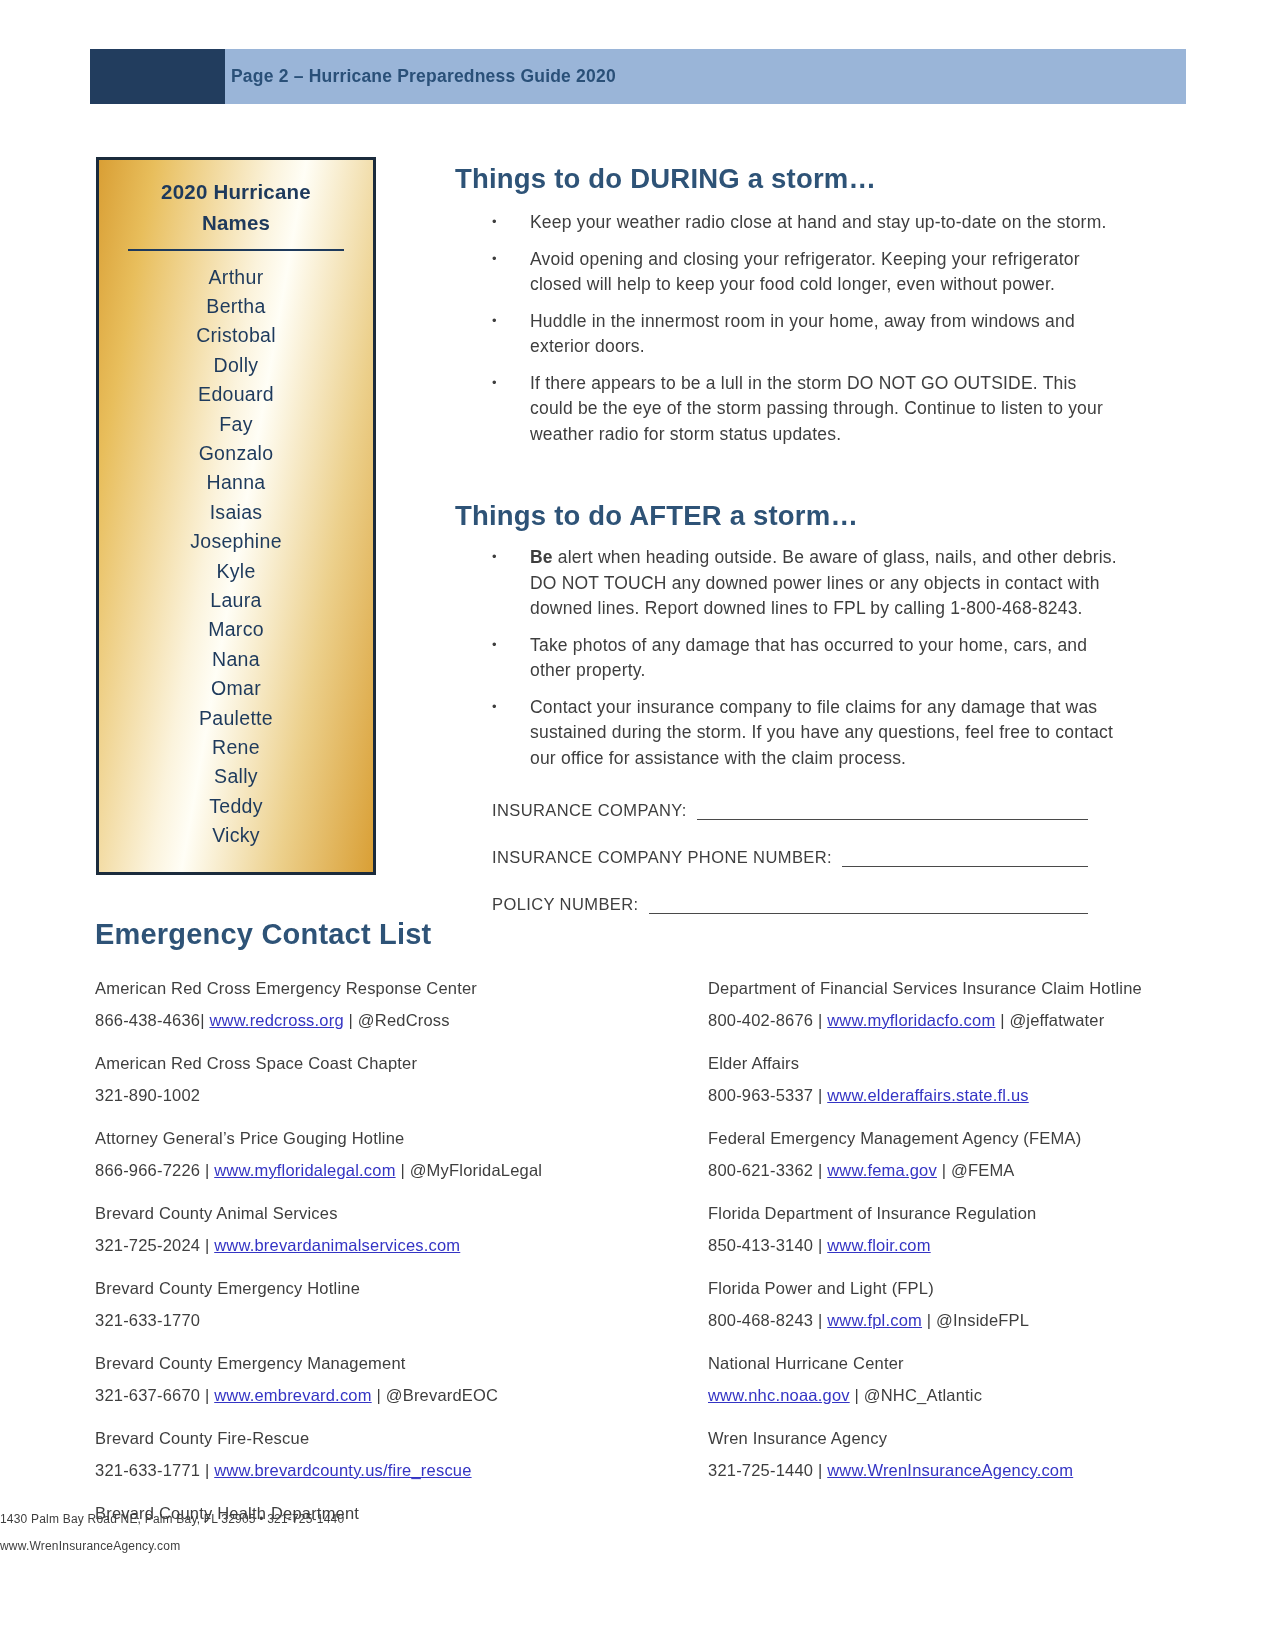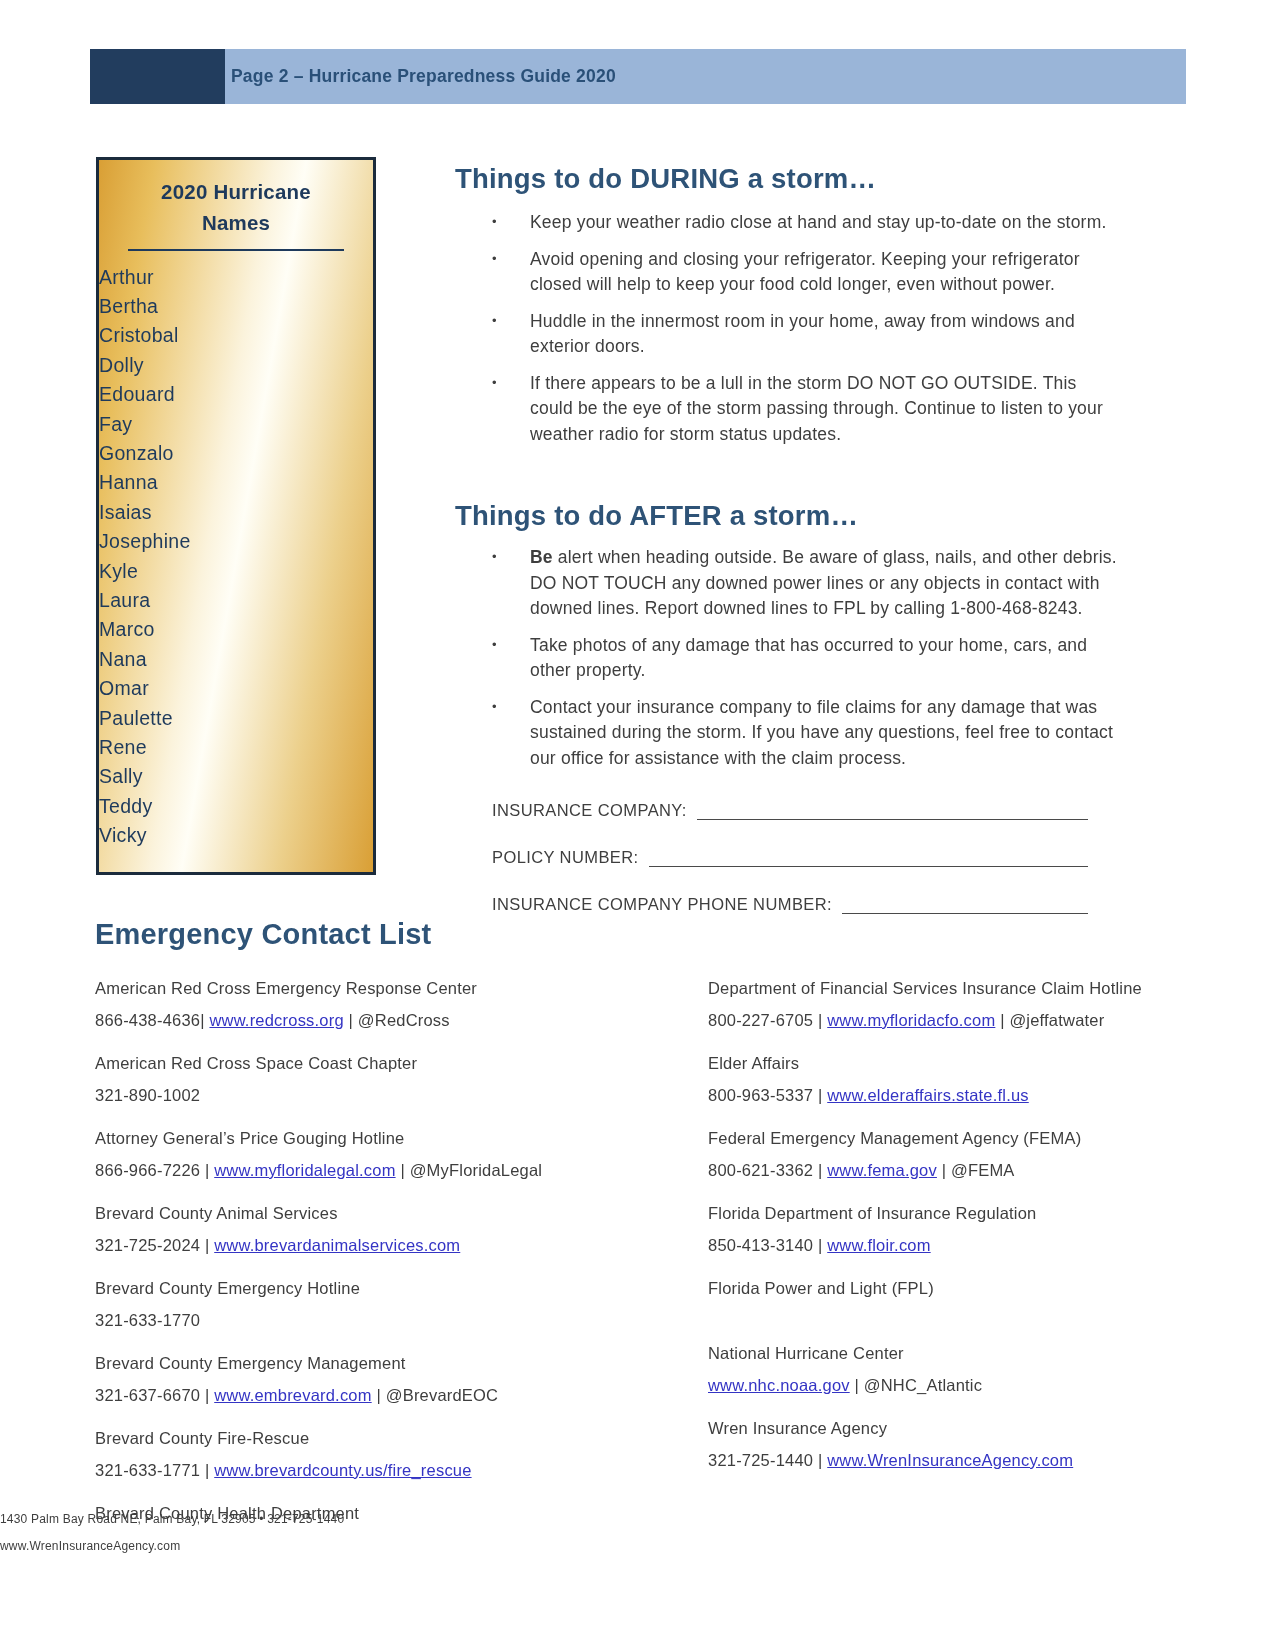--- a/index.html
+++ b/index.html
@@ -13,21 +13,21 @@
   .header-title { position:absolute; left:141px; top:0; height:55px; line-height:55px;
                   font-size:17.5px; font-weight:700; color:#2A5078; letter-spacing:.2px; }
 
   
   .names-box { position:absolute; left:96px; top:157px; width:280px; height:718px;
                border:3px solid #1B2B3C; padding-top:17px;
                background:linear-gradient(100deg,#D99F35 0%,#E8BE5C 14%,#FBF3DC 44%,#FFFEF6 52%,#ECD08C 76%,#D99F35 100%); }
   .names-title { text-align:center; font-size:20.5px; font-weight:700; color:#1E3A5C;
                  line-height:1.5; padding:0 30px; letter-spacing:.2px; }
   .names-divider { width:216px; margin:10px auto 12px auto; border-top:2.5px solid #1E3A5C; }
-  .names-list { text-align:left; font-size:19.5px; line-height:29.4px; color:#1E3A5C; letter-spacing:.3px; }
+  .names-list { text-align:center; font-size:19.5px; line-height:29.4px; color:#1E3A5C; letter-spacing:.3px; }
 
   
   .sec-heading { position:absolute; font-size:27.5px; font-weight:700; color:#2E5377; letter-spacing:.2px; }
   #during-heading { left:455px; top:163px; }
   #after-heading  { left:455px; top:500px; }
 
   
   .bullets { position:absolute; width:628px; }
   #during-bullets { left:492px; top:210px; }
   #after-bullets  { left:492px; top:545px; }
@@ -127,27 +127,27 @@
         <span class="bullet-body"><span>Contact your insurance company to file claims for any damage that was sustained during the storm. If you have any questions, feel free to contact our office for assistance with the claim process.</span></span>
       </div>
     </div>
 
   <div class="form-rows" id="form-rows">
       <div class="form-row">
         <span class="form-label">INSURANCE COMPANY:</span>
         <span class="form-blank"></span>
       </div>
       <div class="form-row">
+        <span class="form-label">INSURANCE COMPANY PHONE NUMBER:</span>
+        <span class="form-blank"></span>
+      </div>
+      <div class="form-row">
         <span class="form-label">POLICY NUMBER:</span>
         <span class="form-blank"></span>
       </div>
-      <div class="form-row">
-        <span class="form-label">INSURANCE COMPANY PHONE NUMBER:</span>
-        <span class="form-blank"></span>
-      </div>
     </div>
 
   <h2 class="ecl-heading">Emergency Contact List</h2>
   <div class="contact-col" id="contacts-left">
       <div class="contact-entry">
         <div class="contact-name">American Red Cross Emergency Response Center</div>
         <div class="contact-info"><span>866-438-4636| </span><a href="#" class="link">www.redcross.org</a><span> | @RedCross</span></div>
       </div>
       <div class="contact-entry">
         <div class="contact-name">American Red Cross Space Coast Chapter</div>
@@ -173,36 +173,37 @@
         <div class="contact-name">Brevard County Fire-Rescue</div>
         <div class="contact-info"><span>321-633-1771 | </span><a href="#" class="link">www.brevardcounty.us/fire_rescue</a></div>
       </div>
       <div class="contact-entry">
         <div class="contact-name">Brevard County Health Department</div>
       </div>
     </div>
   <div class="contact-col" id="contacts-right">
       <div class="contact-entry">
         <div class="contact-name">Department of Financial Services Insurance Claim Hotline</div>
-        <div class="contact-info"><span>800-227-6705 | </span><a href="#" class="link">www.myfloridacfo.com</a><span> | @jeffatwater</span></div>
+        <div class="contact-info"><span>800-402-8676 | </span><a href="#" class="link">www.myfloridacfo.com</a><span> | @jeffatwater</span></div>
       </div>
       <div class="contact-entry">
         <div class="contact-name">Elder Affairs</div>
         <div class="contact-info"><span>800-963-5337 | </span><a href="#" class="link">www.elderaffairs.state.fl.us</a></div>
       </div>
       <div class="contact-entry">
         <div class="contact-name">Federal Emergency Management Agency (FEMA)</div>
         <div class="contact-info"><span>800-621-3362 | </span><a href="#" class="link">www.fema.gov</a><span> | @FEMA</span></div>
       </div>
       <div class="contact-entry">
         <div class="contact-name">Florida Department of Insurance Regulation</div>
         <div class="contact-info"><span>850-413-3140 | </span><a href="#" class="link">www.floir.com</a></div>
       </div>
       <div class="contact-entry">
         <div class="contact-name">Florida Power and Light (FPL)</div>
+        <div class="contact-info"><span>800-468-8243 | </span><a href="#" class="link">www.fpl.com</a><span> | @InsideFPL</span></div>
       </div>
       <div class="contact-entry">
         <div class="contact-name">National Hurricane Center</div>
         <div class="contact-info"><a href="#" class="link">www.nhc.noaa.gov</a><span> | @NHC_Atlantic</span></div>
       </div>
       <div class="contact-entry">
         <div class="contact-name">Wren Insurance Agency</div>
         <div class="contact-info"><span>321-725-1440 | </span><a href="#" class="link">www.WrenInsuranceAgency.com</a></div>
       </div>
     </div>

